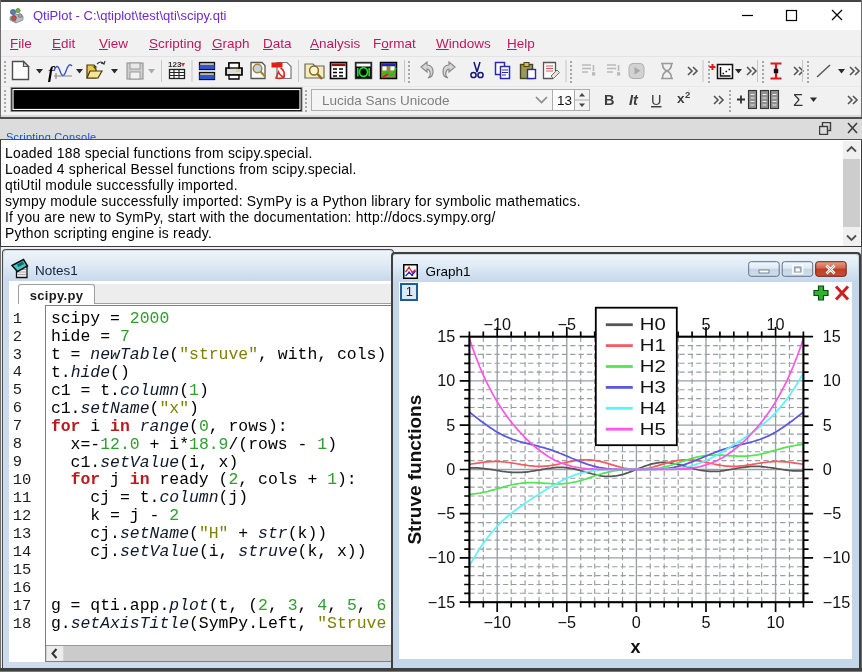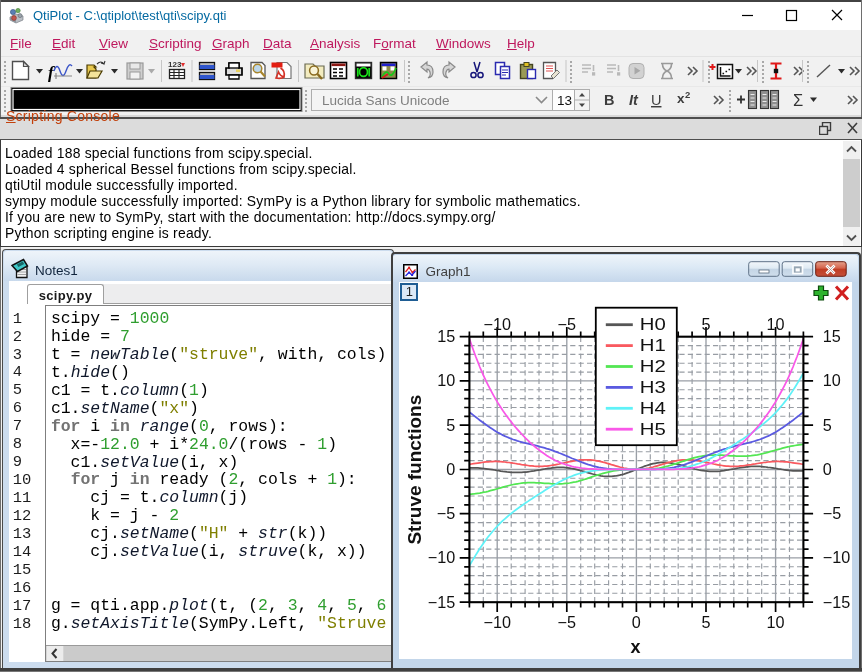--- a/index.html
+++ b/index.html
@@ -14,21 +14,21 @@
 
 <div class="abs" style="left:1px;top:2px;width:860px;height:28px;background:#ffffff"></div>
 <svg class="abs" style="left:8px;top:7px" width="17" height="17" viewBox="0 0 17 17">
   <path d="M2 10 L8 7 L15 9 L15 13 L8 16 L2 13 Z" fill="#b9bec4" stroke="#7a8086" stroke-width="0.7"></path>
   <path d="M2 10 L8 13 L8 16 L2 13 Z" fill="#8f979e"></path>
   <circle cx="5" cy="5" r="2.6" fill="#5a7fb4" stroke="#33507c" stroke-width="0.6"></circle>
   <circle cx="10" cy="3.6" r="2.2" fill="#6fae5f" stroke="#3f7a33" stroke-width="0.6"></circle>
   <circle cx="6" cy="11" r="2.4" fill="#c2564d" stroke="#8a2f28" stroke-width="0.6"></circle>
   <circle cx="12" cy="8.6" r="2.0" fill="#9aa3ab" stroke="#5f676e" stroke-width="0.6"></circle>
 </svg>
-<div class="abs" style="left:33px;top:8px;font-size:13px;color:#0369a1">QtiPlot - C:\qtiplot\test\qti\scipy.qti</div>
+<div class="abs" style="left:33px;top:8px;font-size:13px;color:#6d28d9">QtiPlot - C:\qtiplot\test\qti\scipy.qti</div>
 <svg class="abs" style="left:742px;top:6px" width="110" height="20" viewBox="0 0 110 20">
   <line x1="0" y1="9.5" x2="11" y2="9.5" stroke="#000" stroke-width="1.2"></line>
   <rect x="44.5" y="4.5" width="10" height="10" fill="none" stroke="#000" stroke-width="1.2"></rect>
   <path d="M90 4 L100 14 M100 4 L90 14" stroke="#000" stroke-width="1.2" fill="none"></path>
 </svg>
 
 <div class="abs" style="left:1px;top:30px;width:860px;height:26px;background:#f1f1f1"></div>
 <div class="abs" style="left:4px;top:30px;width:862px;height:26px;font-size:13.5px;color:#be185d">
 <span class="abs" style="left:6px;top:6px"><u>F</u>ile</span>
 <span class="abs" style="left:48px;top:6px"><u>E</u>dit</span>
@@ -225,21 +225,21 @@
 <path d="M750.5 7.5 h4 M750.5 11 h4 M750.5 14.5 h4 M750.5 18 h4 M762.5 7.5 h4 M762.5 11 h4 M762.5 14.5 h4 M762.5 18 h4 M772.5 7.5 h4 M772.5 11 h4 M772.5 14.5 h4 M772.5 18 h4"></path>
 </g>
 <text x="793" y="19" font-size="16.5" fill="#333">Σ</text>
 <use href="#dd" x="810" y="10.5"></use>
 <use href="#chev" x="848" y="9"></use>
 </svg>
 
 <div class="abs" style="left:0;top:117px;width:862px;height:1.5px;background:#4e4e4e"></div>
 <div class="abs" style="left:0;top:118.5px;width:862px;height:20px;background:#dcdcdc"></div>
 <div class="abs" style="left:0;top:138.5px;width:862px;height:1.5px;background:#4e4e4e"></div>
-<div class="abs" style="left:6px;top:108px;font-size:14px;letter-spacing:0.25px;color:#c2410c"><u>S</u>cripting Console</div>
+<div class="abs" style="left:6px;top:131px;font-size:11px;letter-spacing:0.25px;color:#1d4ed8"><u>S</u>cripting Console</div>
 <svg class="abs" style="left:819px;top:122px" width="40" height="13" viewBox="0 0 40 13">
 <rect x="3.5" y="0.5" width="8" height="8" fill="none" stroke="#3c3c3c" stroke-width="1.4"></rect>
 <rect x="0.5" y="4.5" width="8" height="8" fill="#dcdcdc" stroke="#3c3c3c" stroke-width="1.4"></rect>
 <path d="M29 1 l9 10 M38 1 l-9 10" stroke="#3c3c3c" stroke-width="1.6"></path>
 </svg>
 
 <div class="abs" style="left:0;top:140px;width:862px;height:107px;background:#fff;border:1px solid #383838;border-top:none"></div>
 <div class="abs tt" style="left:5px;top:145px;font-size:13.9px;line-height:16.05px;color:#000;letter-spacing:0.22px">Loaded 188 special functions from scipy.special.
 Loaded 4 spherical Bessel functions from scipy.special.
 qtiUtil module successfully imported.
@@ -261,86 +261,86 @@
 <svg class="abs" style="left:11px;top:257px" width="20" height="22" viewBox="0 0 20 22">
 <path d="M5.5 9.5 h10.5 v11 h-10.5 z" fill="#f2f2f2" stroke="#111" stroke-width="1.3"></path>
 <path d="M6.5 12.5 h8.5 M6.5 15 h8.5 M6.5 17.5 h8.5" stroke="#999" stroke-width="0.9"></path>
 <path d="M1 8.5 L12.5 2.5 l4 6.5 L6.5 14.5 z" fill="#3fc8c8" stroke="#111" stroke-width="1.5"></path>
 <path d="M5.8 7.6 l5.8-3 1.6 2.5 -5.8 3z" fill="#1a6868"></path>
 </svg>
 <div class="abs" style="left:35px;top:262.5px;font-size:13.5px;color:#10243c">Notes1</div>
 
 <div class="abs" style="left:8.5px;top:281px;width:385px;height:380.5px;background:#fff"></div>
 <div class="abs" style="left:86px;top:284px;width:307px;height:19.5px;background:#ededee;border-bottom:1px solid #9f9f9f"></div>
-<div class="abs" style="left:27px;top:284px;width:77px;height:19.5px;background:#fff;border:1px solid #9f9f9f;border-bottom:none;border-radius:3px 3px 0 0;text-align:center;font-size:13px;letter-spacing:0.3px;font-weight:bold;color:#1a1a1a;padding-top:3px">scipy.py</div>
+<div class="abs" style="left:18px;top:284px;width:77px;height:19.5px;background:#fff;border:1px solid #9f9f9f;border-bottom:none;border-radius:3px 3px 0 0;text-align:center;font-size:13px;letter-spacing:0.3px;font-weight:bold;color:#1a1a1a;padding-top:3px">scipy.py</div>
 <div class="abs tt" id="gut" style="left:12.7px;top:310.6px;font-family:'Liberation Mono',monospace;font-size:15.5px;line-height:17.95px;color:#1c1c1c">1
 2
 3
 4
 5
 6
 7
 8
 9
 10
 11
 12
 13
 14
 15
 16
 17
 18</div>
 <div class="abs" style="left:44.8px;top:304.5px;width:351.2px;height:357px;background:#fff;border:1px solid #7f7f7f;border-right:none"></div>
 <div class="abs" style="left:45.8px;top:305.5px;width:350px;height:339px;overflow:hidden">
-<div class="abs tt" id="code" style="left:5.1px;top:4.4px;font-family:'Liberation Mono',monospace;font-size:16.45px;line-height:17.95px;color:#000"><span>scipy = </span><i class="n">1000</i>
+<div class="abs tt" id="code" style="left:5.1px;top:4.4px;font-family:'Liberation Mono',monospace;font-size:16.45px;line-height:17.95px;color:#000"><span>scipy = </span><i class="n">2000</i>
 <span>hide = </span><i class="n">7</i>
 <span>t = </span><i class="f">newTable</i><span>(</span><i class="s">"struve"</i><span>, with, cols)</span>
 <span>t.</span><i class="f">hide</i><span>()</span>
 <span>c1 = t.</span><i class="f">column</i><span>(</span><i class="n">1</i><span>)</span>
 <span>c1.</span><i class="f">setName</i><span>(</span><i class="s">"x"</i><span>)</span>
 <b class="k">for</b><span> i </span><b class="k">in</b><span> </span><i class="f">range</i><span>(</span><i class="n">0</i><span>, rows):</span>
-<span>  x=-</span><i class="n">12.0</i><span> + i*</span><i class="n">24.0</i><span>/(rows - </span><i class="n">1</i><span>)</span>
+<span>  x=-</span><i class="n">12.0</i><span> + i*</span><i class="n">18.9</i><span>/(rows - </span><i class="n">1</i><span>)</span>
 <span>  c1.</span><i class="f">setValue</i><span>(i, x)</span>
 <span>  </span><b class="k">for</b><span> j </span><b class="k">in</b><span> ready (</span><i class="n">2</i><span>, cols + </span><i class="n">1</i><span>):</span>
 <span>    cj = t.</span><i class="f">column</i><span>(j)</span>
 <span>    k = j - </span><i class="n">2</i>
 <span>    cj.</span><i class="f">setName</i><span>(</span><i class="s">"H"</i><span> + </span><i class="f">str</i><span>(k))</span>
 <span>    cj.</span><i class="f">setValue</i><span>(i, </span><i class="f">struve</i><span>(k, x))</span>
 
 
 <span>g = qti.app.</span><i class="f">plot</i><span>(t, (</span><i class="n">2</i><span>, </span><i class="n">3</i><span>, </span><i class="n">4</i><span>, </span><i class="n">5</i><span>, </span><i class="n">6</i>
 <span>g.</span><i class="f">setAxisTitle</i><span>(SymPy.Left, </span><i class="s">"Struve</i></div>
 </div>
 <style>
 .n{font-style:normal;color:#2f9e2f}
 .f{color:#0f172a}
 .s{font-style:normal;color:#7f7f00}
-.k{color:#737373}
+.k{color:#b91c1c}
 </style>
 
 <div class="abs" style="left:45.8px;top:644.5px;width:350.2px;height:16.5px;background:#d5d5d5;border-top:1px solid #9a9a9a"></div>
 <div class="abs" style="left:46.8px;top:645.5px;width:16px;height:15.5px;background:#ececec"></div>
 <svg class="abs" style="left:46.8px;top:645.5px" width="16" height="15">
     <path d="M9.5 3 L5.5 7.5 L9.5 12" stroke="#333" stroke-width="2" fill="none"></path>
   </svg>
 <div class="abs" style="left:63.5px;top:645.5px;width:333px;height:15.5px;background:#cbcbcb"></div>
 
 <div class="abs" style="left:390.6px;top:252.3px;width:470.6px;height:416px;background:#c3d6ea;border:2.2px solid #3f3f3f;border-bottom:none;border-radius:4px 4px 0 0"></div>
 <div class="abs" style="left:392.8px;top:254.5px;width:465.6px;height:27.5px;background:linear-gradient(#eef4fa,#dce9f5 45%,#c5d7eb);border-radius:3px 3px 0 0"></div>
 <svg class="abs" style="left:403px;top:264px" width="15" height="15" viewBox="0 0 15 15">
 <rect x="0.75" y="0.75" width="13.5" height="13.5" fill="#fff" stroke="#000" stroke-width="1.5"></rect>
 <path d="M2.5 8 L6 3.5 L9.5 8.5 L12.5 5.5" stroke="#e02020" stroke-width="1.3" fill="none"></path>
 <rect x="5.2" y="2.7" width="1.9" height="1.9" fill="#e02020"></rect>
     <rect x="8.6" y="7.6" width="1.9" height="1.9" fill="#e02020"></rect>
 <path d="M2.5 12 L6 8.5 L9 11 L12.5 7" stroke="#2222dd" stroke-width="1.3" fill="none"></path>
 <rect x="5.2" y="7.6" width="1.9" height="1.9" fill="#2222dd"></rect>
     <rect x="8.2" y="10.1" width="1.9" height="1.9" fill="#2222dd"></rect>
 </svg>
-<div class="abs" style="left:425.5px;top:263.5px;font-size:13.5px;color:#404040">Graph1</div>
+<div class="abs" style="left:425.5px;top:263.5px;font-size:13.5px;color:#000000">Graph1</div>
 <svg class="abs" style="left:748px;top:261px" width="100" height="17" viewBox="0 0 100 17">
 <defs>
       <linearGradient id="cb" x1="0" y1="0" x2="0" y2="1">
 <stop offset="0" stop-color="#f2f7fb"></stop>
         <stop offset="0.45" stop-color="#dfeaf3"></stop>
         <stop offset="0.5" stop-color="#c4d5e5"></stop>
         <stop offset="1" stop-color="#cfdeec"></stop>
       </linearGradient>
 <linearGradient id="cr" x1="0" y1="0" x2="0" y2="1">
 <stop offset="0" stop-color="#e5a18b"></stop>

